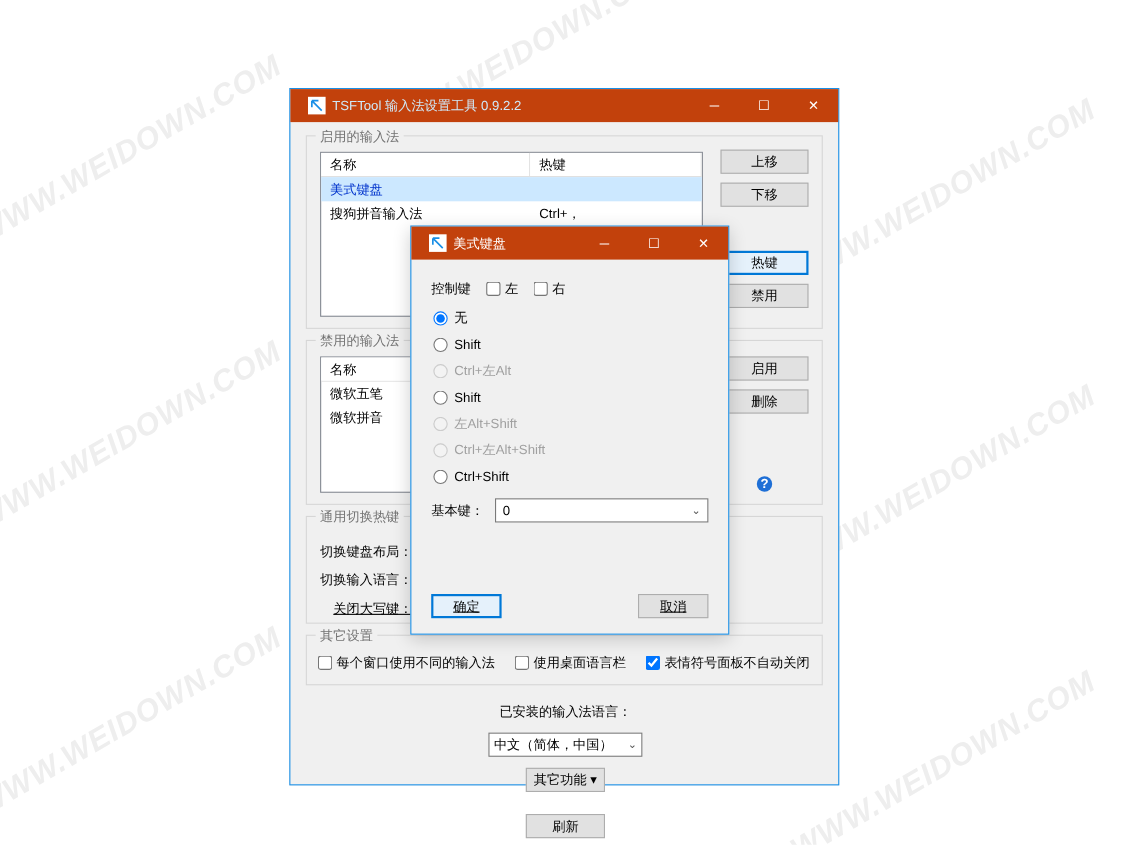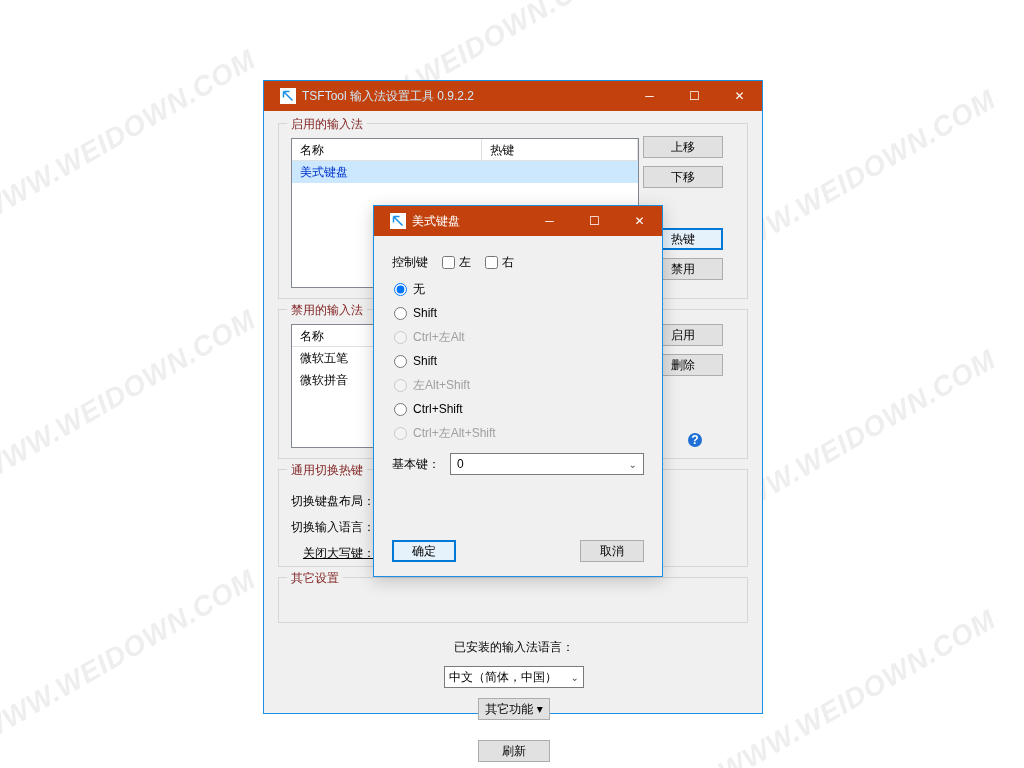--- a/index.html
+++ b/index.html
@@ -7,30 +7,30 @@
   .watermark { position:absolute; inset:0; pointer-events:none; z-index:0; }
   .wm { position:absolute; color:#eee; font-size:28px; font-weight:600; font-style:italic; transform:rotate(-30deg); white-space:nowrap; letter-spacing:1px; }
   .main-win { position:absolute; left:263px; top:80px; width:500px; height:634px; border:1px solid #1a8fe6; background:#f0f0f0; z-index:1; }
   .titlebar { height:30px; background:#c2410c; color:#fff; display:flex; align-items:center; padding-left:16px; }
   .titlebar .icon { width:16px; height:16px; background:#fff; margin-right:6px; display:flex; align-items:center; justify-content:center; }
   .titlebar .icon svg { width:12px; height:12px; }
   .titlebar .title { flex:1; color:#d0e8f7; }
   .tbtn { width:45px; height:30px; display:flex; align-items:center; justify-content:center; color:#fff; }
   .content { position:relative; padding:12px 14px; height:calc(100% - 30px); }
   .group { border:1px solid #d6d6d6; position:relative; margin-bottom:10px; }
-  .group-label { position:absolute; top:-8px; left:8px; background:#f0f0f0; padding:0 4px; color:#7f1d1d; }
+  .group-label { position:absolute; top:-8px; left:8px; background:#f0f0f0; padding:0 4px; color:#737373; }
   .enabled-group { height:176px; }
   .table { border:1px solid #828790; background:#fff; position:absolute; }
   .enabled-table { left:12px; top:14px; width:348px; height:150px; }
   .thead { display:flex; height:22px; border-bottom:1px solid #e0e0e0; }
   .th { padding:3px 8px; border-right:1px solid #e0e0e0; background:#fff; }
   .row { display:flex; height:22px; }
   .row.sel { background:#cce8ff; color:#0033cc; }
   .cell { padding:3px 8px; }
-  .sidebtns { position:absolute; right:24px; top:12px; width:80px; }
+  .sidebtns { position:absolute; right:12px; top:12px; width:80px; }
   .btn { width:80px; height:22px; background:#e1e1e1; border:1px solid #adadad; display:flex; align-items:center; justify-content:center; margin-bottom:8px; cursor:default; }
   .btn.focus { border:2px solid #0078d7; background:#e5f1fb; }
   .disabled-group { height:150px; }
   .disabled-table { left:12px; top:14px; width:348px; height:124px; }
   .helpicon { position:absolute; right:44px; bottom:10px; width:16px; height:16px; }
   .hotkey-group { height:98px; padding-top:18px; }
   .hk-row { display:flex; align-items:center; height:26px; padding-left:12px; }
   .hk-label { width:104px; text-align:left; }
   .hk-btn-wide { width:250px; height:22px; background:#e1e1e1; border:1px solid #adadad; display:flex; align-items:center; justify-content:center; }
   .other-group { height:46px; padding-top:16px; }
@@ -46,21 +46,21 @@
   .dialog .titlebar .title { color:#fff; }
   .dialog-content { padding:18px 18px; position:relative; height:calc(100% - 30px); }
   .ctrl-row { display:flex; align-items:center; gap:14px; margin-bottom:6px; }
   .radio-col { margin-left:2px; }
   .radio-row { display:flex; align-items:center; height:24px; gap:6px; }
   .radio-row input { margin:0; width:13px; height:13px; }
   .radio-row.disabled { color:#a0a0a0; }
   .basic-row { display:flex; align-items:center; margin-top:8px; gap:10px; }
   .basic-combo { flex:1; height:22px; background:#fff; border:1px solid #7a7a7a; padding:2px 6px; display:flex; align-items:center; justify-content:space-between; }
   .dlg-btns { position:absolute; bottom:14px; left:18px; right:18px; display:flex; justify-content:space-between; }
-  .dlg-btn { width:64px; height:22px; background:#e1e1e1; border:1px solid #adadad; display:flex; align-items:center; justify-content:center; }
+  .dlg-btn { width:64px; height:22px; background:#e1e1e1; border:1px solid #adadad; display:flex; align-items:center; justify-content:center;text-decoration:underline; }
   .dlg-btn.focus { border:2px solid #0078d7; background:#e5f1fb; }
 </style>
 </head>
 <body>
 
 <div class="watermark">
   <div class="wm" style="left:-40px; top:120px;">WWW.WEIDOWN.COM</div>
   <div class="wm" style="left:-40px; top:380px;">WWW.WEIDOWN.COM</div>
   <div class="wm" style="left:-40px; top:640px;">WWW.WEIDOWN.COM</div>
   <div class="wm" style="left:320px; top:30px;">WWW.WEIDOWN.COM</div>
@@ -90,20 +90,24 @@
       <span class="group-label">启用的输入法</span>
       <div class="table enabled-table">
         <div class="thead">
           <div class="th" style="width:55%;">名称</div>
           <div class="th" style="flex:1;">热键</div>
         </div>
         <div class="row sel">
           <div class="cell" style="width:55%;">美式键盘</div>
           <div class="cell"></div>
         </div>
+        <div class="row">
+          <div class="cell" style="width:55%;">搜狗拼音输入法</div>
+          <div class="cell">Ctrl+，</div>
+        </div>
       </div>
       <div class="sidebtns">
         <div class="btn">上移</div>
         <div class="btn">下移</div>
         <div style="height:32px;"></div>
         <div class="btn focus">热键</div>
         <div class="btn">禁用</div>
       </div>
     </div>
 
@@ -141,20 +145,34 @@
         <div class="hk-btn-wide">+SPACE</div>
       </div>
       <div class="hk-row">
         <span class="hk-label" style="padding-left:12px;text-decoration:underline;">关闭大写键：</span>
         <div class="hk-btn-wide">Ctrl+。</div>
       </div>
     </div>
 
     <div class="group other-group">
       <span class="group-label">其它设置</span>
+      <div class="cb-row">
+        <label class="cb">
+            <input type="checkbox" style="">
+            <span>每个窗口使用不同的输入法</span>
+          </label>
+        <label class="cb">
+            <input type="checkbox" style="">
+            <span>使用桌面语言栏</span>
+          </label>
+        <label class="cb">
+            <input type="checkbox" checked="" style="">
+            <span>表情符号面板不自动关闭</span>
+          </label>
+      </div>
     </div>
 
     <div class="bottom-row">
       <span>已安装的输入法语言：</span>
       <div class="combo">
         <span>中文（简体，中国）</span>
           <span class="chev">⌄</span>
       </div>
       <div class="btn-sm">其它功能 ▾</div>
       <div style="flex:1"></div>
@@ -202,27 +220,27 @@
           <span>Ctrl+左Alt</span>
         </label>
       <label class="radio-row">
           <input type="radio" name="mod" style="">
           <span>Shift</span>
         </label>
       <label class="radio-row disabled">
           <input type="radio" name="mod" disabled="" style="">
           <span>左Alt+Shift</span>
         </label>
-      <label class="radio-row">
-          <input type="radio" name="mod" style="">
-          <span>Ctrl+Shift</span>
-        </label>
       <label class="radio-row disabled">
           <input type="radio" name="mod" disabled="" style="">
           <span>Ctrl+左Alt+Shift</span>
+        </label>
+      <label class="radio-row">
+          <input type="radio" name="mod" style="">
+          <span>Ctrl+Shift</span>
         </label>
     </div>
     <div class="basic-row">
       <span>基本键：</span>
       <div class="basic-combo">
         <span>0</span>
           <span class="chev">⌄</span>
       </div>
     </div>
     <div class="dlg-btns">

